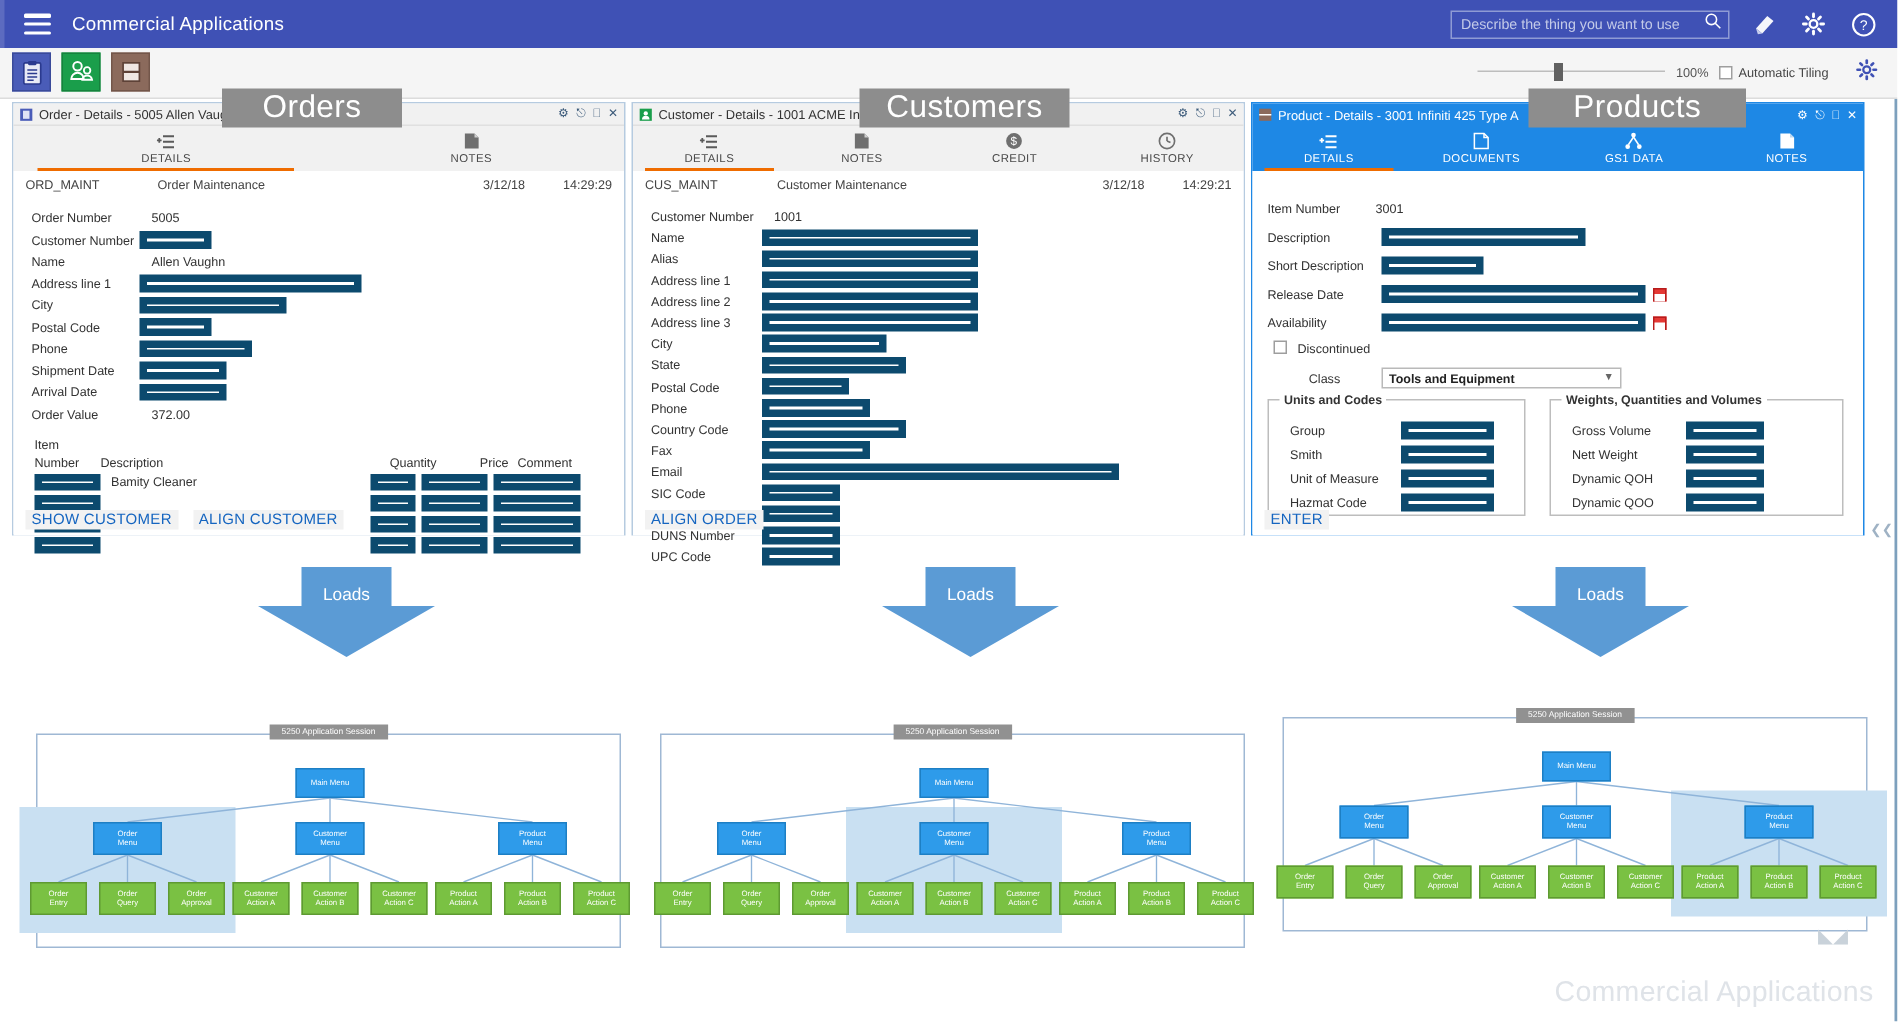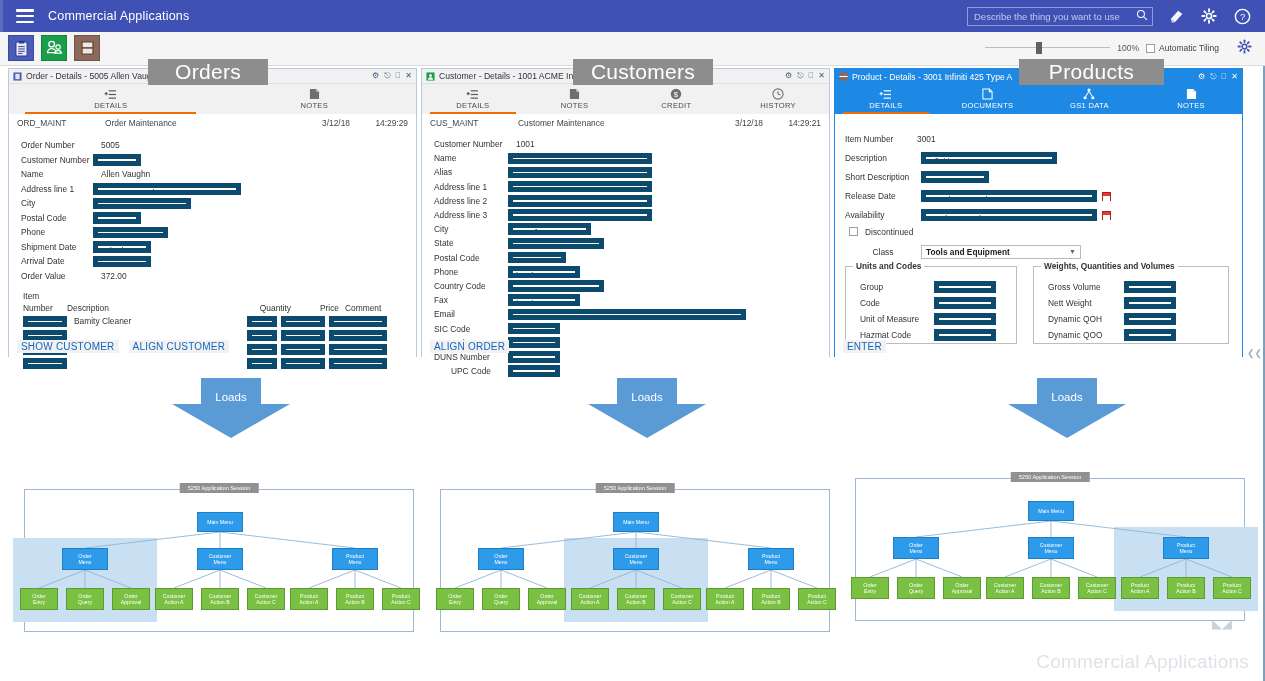--- a/index.html
+++ b/index.html
@@ -515,21 +515,21 @@
             <span class="inp" style="width: 52px;">5600</span>
           </div>
           <div class="row" style="height: 14.2px;">
             <span class="lbl" style="width: 74px;">Tax Code</span>
             <span class="inp" style="width: 52px;">A</span>
           </div>
           <div class="row" style="height: 14.2px;">
             <span class="lbl" style="width: 74px;">DUNS Number</span>
             <span class="inp" style="width: 52px;">15-048-378</span>
           </div>
-          <div class="row" style="height: 14.2px; text-align: center;">
+          <div class="row" style="height: 14.2px;">
             <span class="lbl" style="width: 74px;">UPC Code</span>
             <span class="inp" style="width: 52px;">76123</span>
           </div>
         </div>
       <div class="linkrow" id="customer-links">
           <span class="lnk">ALIGN ORDER</span>
         </div>
     </div>
   </div>
 
@@ -638,21 +638,21 @@
       </div>
 
       <div class="gbox" style="left:10px; top:152px; width:172px; height:78px;">
         <span class="cap">Units and Codes</span>
         <div id="gb-units" style="padding:12px 0 0 14px;">
             <div class="row" style="height: 16px;">
               <span class="lbl" style="width: 74px;">Group</span>
               <span class="inp" style="width: 62px;">LIGHTUSE</span>
             </div>
             <div class="row" style="height: 16px;">
-              <span class="lbl" style="width: 74px;">Code</span>
+              <span class="lbl" style="width: 74px;">Smith</span>
               <span class="inp" style="width: 62px;">HOUSE2</span>
             </div>
             <div class="row" style="height: 16px;">
               <span class="lbl" style="width: 74px;">Unit of Measure</span>
               <span class="inp" style="width: 62px;">BOX</span>
             </div>
             <div class="row" style="height: 16px;">
               <span class="lbl" style="width: 74px;">Hazmat Code</span>
               <span class="inp" style="width: 62px;">L3274</span>
             </div>

